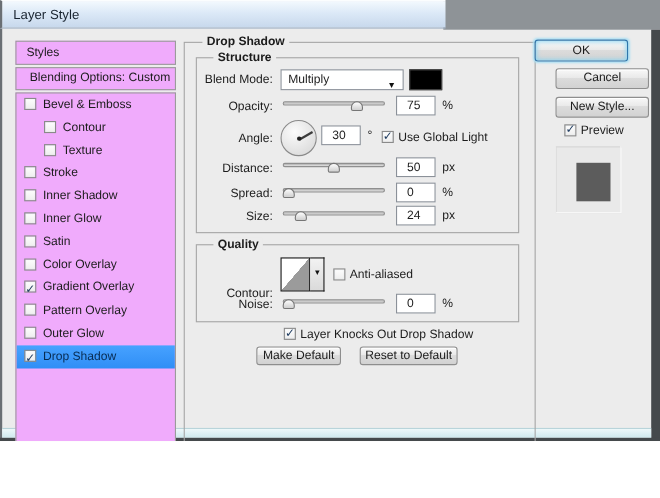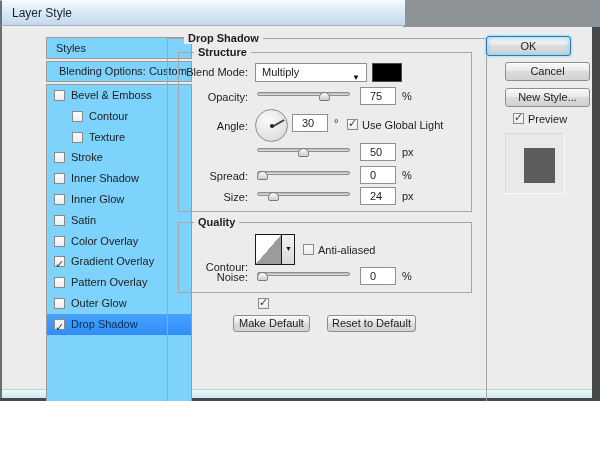--- a/index.html
+++ b/index.html
@@ -13,21 +13,21 @@
     border-left:2px solid #6a6f74; border-bottom:1px solid #9fb0c4; }
   .titlebar .ttl { position:absolute; left:10px; top:5px; font-size:12px; color:#18232f; }
   .gray-block { position:absolute; left:403px; top:0; width:197px; height:27px; background:#8e9397; }
   .edge-left { position:absolute; left:0; top:26px; bottom:0; width:2px; background:#6a6f74; }
   .edge-right { position:absolute; right:0; top:27px; bottom:0; width:8px; background:#45494c; }
   .edge-bottom { position:absolute; left:0; bottom:0; width:100%; height:3px; background:#45494c; }
   .bottom-glow { position:absolute; left:2px; right:8px; bottom:3px; height:9px;
     background:linear-gradient(#eef8fa,#cfe9ee); border-top:1px solid #b8d4da; }
 
   
-  .panel-box { position:absolute; background:#7dd3fc; border:1px solid #9b9b9b;margin-left:32px; }
+  .panel-box { position:absolute; background:#f0abfc; border:1px solid #9b9b9b; }
   #styles-header { left:14px; top:37px; width:146px; height:22px; line-height:20px; padding-left:9px; }
   #blend-opts { left:14px; top:61px; width:146px; height:21px; line-height:19px; padding-left:12px; }
   #effects-list { left:14px; top:84px; width:146px; height:353px; overflow:hidden; }
   .fx-row { height:20.8px; line-height:20.8px; padding-left:7px; white-space:nowrap; cursor:default; }
   .fx-row.indent { padding-left:25px; }
   .fx-row.selected { background:linear-gradient(#47a2ff,#2f8ef6); color:#082c52; }
   .fx-row .cb { margin-right:6px; vertical-align:-2px; }
 
   
   .cb { display:inline-block; width:11px; height:11px; background:linear-gradient(#fdfdfd,#eee);
@@ -152,20 +152,21 @@
   <span class="rlabel" style="top:120px;">Angle:</span>
   <div id="angle-dial">
     <div class="needle"></div>
     <div class="hub"></div>
   </div>
   <div class="valbox" style="left:292px; top:114px;">30</div>
   <span class="unit" style="left:334px; top:117px;">°</span>
   <span class="cb checked" style="position:absolute; left:347px; top:119px;"></span>
   <span class="abslabel" style="left:362px; top:119px;">Use Global Light</span>
 
+  <span class="rlabel" style="top:147px;">Distance:</span>
   <div class="slider" style="left:257px; top:148px;">
     <div class="track"></div>
     <div class="thumb" style="left: 41px;"></div>
   </div>
   <div class="valbox" style="left:360px; top:143px;">50</div>
   <span class="unit" style="left:402px; top:146px;">px</span>
 
   <span class="rlabel" style="top:170px;">Spread:</span>
   <div class="slider" style="left:257px; top:171px;">
     <div class="track"></div>
@@ -195,20 +196,21 @@
 
   <span class="rlabel" style="top:271px;">Noise:</span>
   <div class="slider" style="left:257px; top:272px;">
     <div class="track"></div>
     <div class="thumb" style="left: 0px;"></div>
   </div>
   <div class="valbox" style="left:360px; top:267px;">0</div>
   <span class="unit" style="left:402px; top:270px;">%</span>
 
   <span class="cb checked" style="position:absolute; left:258px; top:298px;"></span>
+  <span class="abslabel" style="left:273px; top:298px;">Layer Knocks Out Drop Shadow</span>
   <div id="btn-makedef" class="btn">Make Default</div>
   <div id="btn-resetdef" class="btn">Reset to Default</div>
 
   <div id="btn-ok" class="btn default-btn">OK</div>
   <div id="btn-cancel" class="btn">Cancel</div>
   <div id="btn-newstyle" class="btn">New Style...</div>
   <span class="cb checked" style="position:absolute; left:513px; top:113px;"></span>
   <span class="abslabel" style="left:528px; top:113px;">Preview</span>
   <div id="preview-swatch">
     <div id="preview-inner" style="background: rgb(92, 92, 92);"></div>

